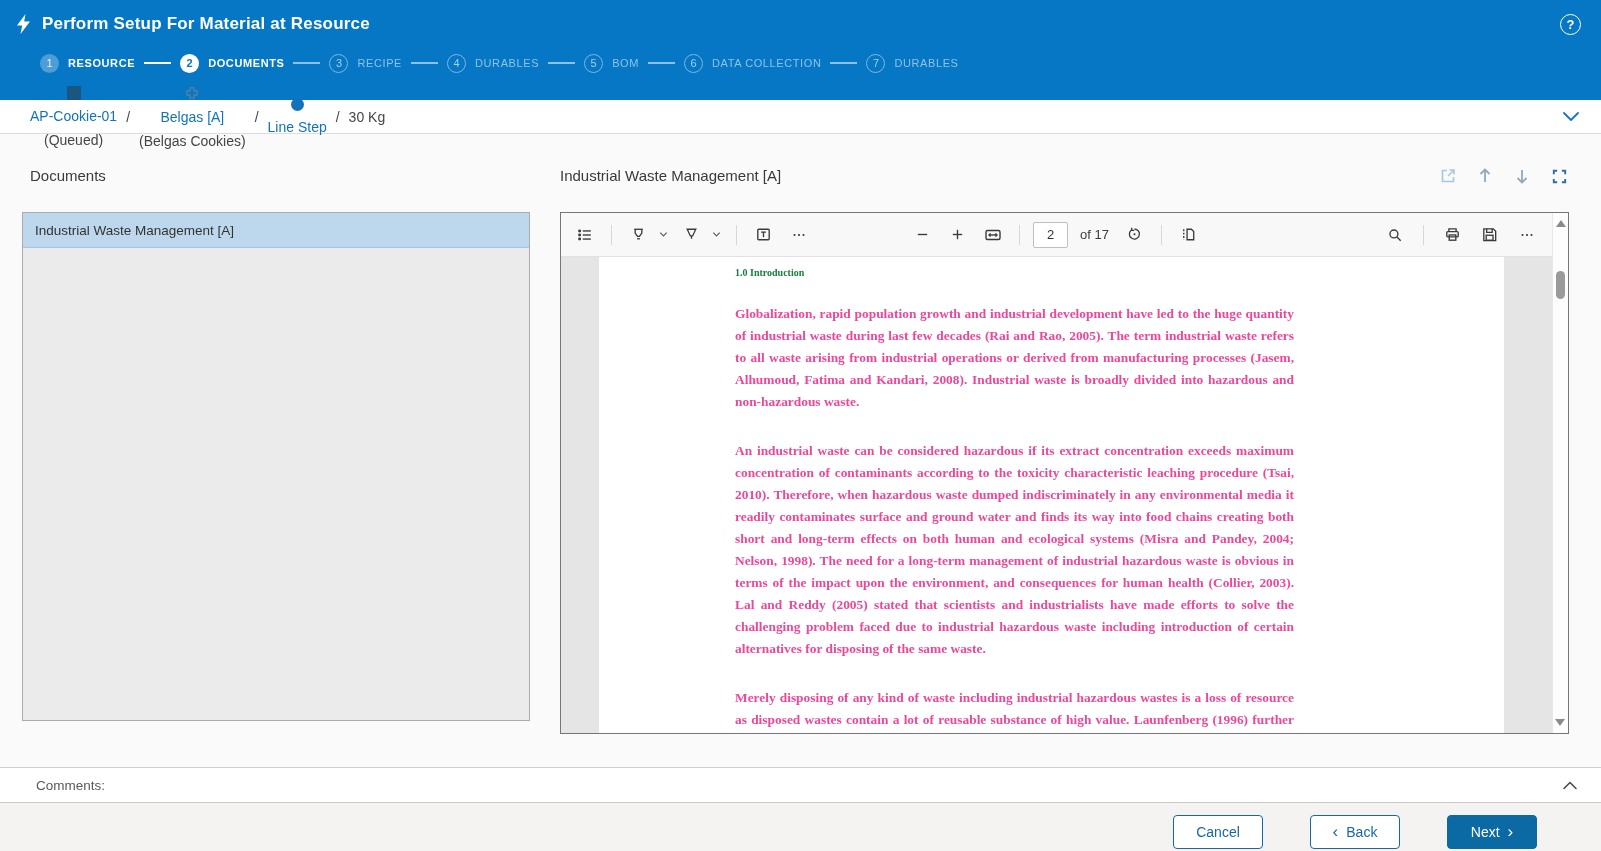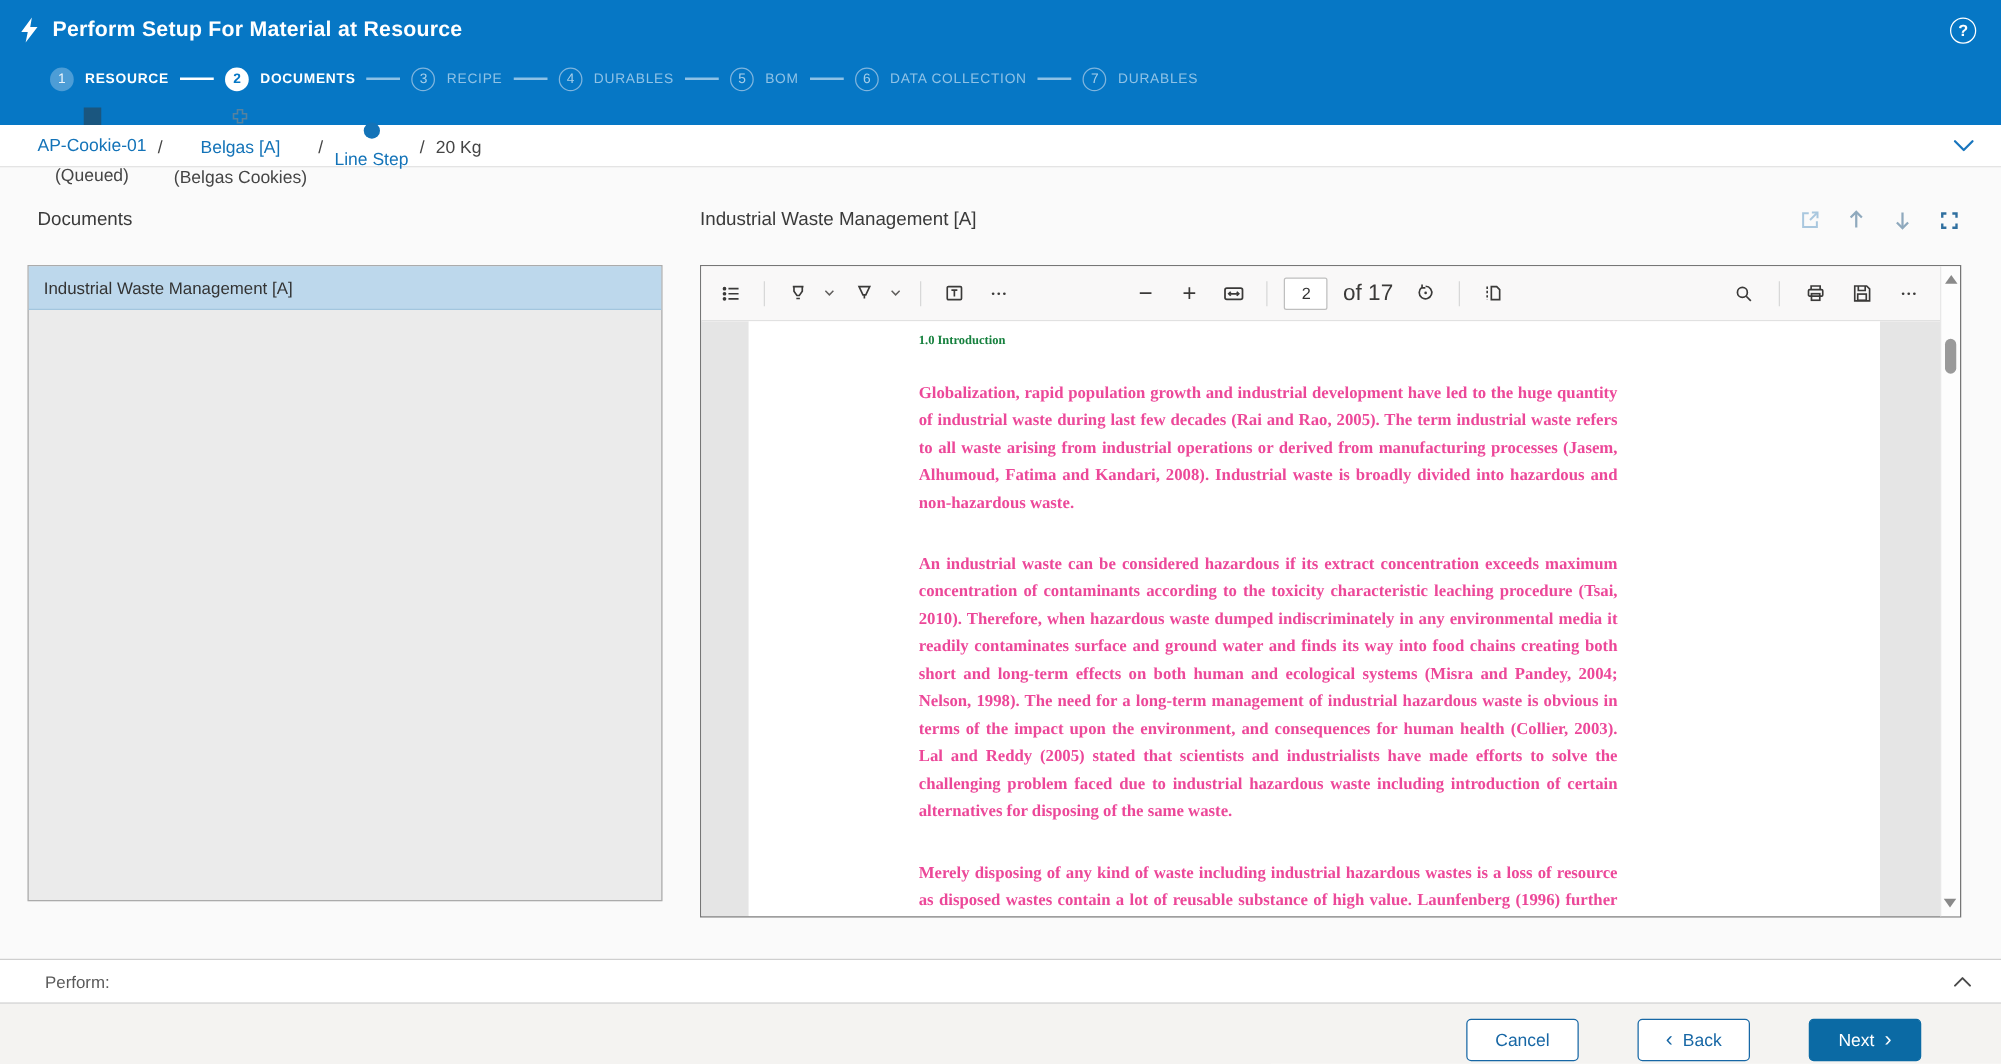--- a/index.html
+++ b/index.html
@@ -63,21 +63,21 @@
   .tb-left { gap:8px; flex:1; }
   .tb-center { gap:8px; }
   .tb-right { gap:10px; flex:1; justify-content:flex-end; padding-right:6px; }
   .tb-btn { width:27px; height:27px; display:flex; align-items:center; justify-content:center;
     border-radius:2px; cursor:pointer; color:#3B3A39; }
   .tb-chevron { width:14px; height:14px; display:flex; align-items:center; justify-content:center;
     color:#605E5C; cursor:pointer; margin-left:-4px; }
   .tb-divider { width:1px; height:20px; background:#D8D8D8; margin:0 5px; flex:none; }
   .page-input { width:35px; height:26px; border:1px solid #BFBFBF; border-radius:2px; text-align:center;
     font-size:13px; color:#333; background:#fff; font-family:inherit; }
-  .page-count { font-size:18px; color:#3B3A39; margin:0 4px; white-space:nowrap; }
+  .page-count { font-size:13px; color:#3B3A39; margin:0 4px; white-space:nowrap; }
 
   .pdf-body { display:flex; height:476px; overflow:hidden; }
   .pdf-gutter { background:#E5E5E5; flex:none; }
   .pdf-gutter.left { width:38px; }
   .pdf-gutter.right { width:48px; }
   .pdf-page { flex:1; background:#fff; overflow:hidden; padding:10px 210px 0 136px; }
   .pdf-page h3 { font-family:"Liberation Serif","DejaVu Serif",serif; font-size:10px; color:#15803d;
     margin:0 0 25px 0; }
   .pdf-page p { font-family:"Liberation Serif","DejaVu Serif",serif; font-size:13.4px; line-height:1.64;
     text-align:justify; color:#ec4899; margin:0 0 27px 0;font-weight:bold; }
@@ -173,21 +173,21 @@
       </span>
       <a>Belgas [A]</a>
       <span class="crumb-sub">(Belgas Cookies)</span>
     </span>
     <span class="crumb-sep">/</span>
     <span class="crumb">
       <span class="dot-icon"></span>
       <a>Line Step</a>
     </span>
     <span class="crumb-sep">/</span>
-    <span class="crumb-sub">20 Kg</span>
+    <span class="crumb-sub">30 Kg</span>
     <span class="ctx-spacer"></span>
     <span style="cursor:pointer;">
       <svg width="20" height="14" viewBox="0 0 20 14">
           <path d="M3 3 L10 10 L17 3" fill="none" stroke="#1976BE" stroke-width="1.8" stroke-linecap="round" stroke-linejoin="round"></path>
         </svg>
     </span>
   </div>
 
   <main>
 
@@ -373,21 +373,21 @@
           <div class="sb-up"></div>
           <div class="sb-thumb"></div>
           <div class="sb-down"></div>
         </div>
 
       </div>
     </section>
   </main>
 
   <div class="comments-bar">
-    <span class="label">Perform:</span>
+    <span class="label">Comments:</span>
     <span>
       <svg width="18" height="12" viewBox="0 0 18 12">
           <path d="M3 9.5 L9 3.5 L15 9.5" fill="none" stroke="#4A4A4A" stroke-width="1.6" stroke-linecap="round" stroke-linejoin="round"></path>
         </svg>
     </span>
   </div>
 
   <footer>
     <button class="btn outline">
       <span>Cancel</span>

